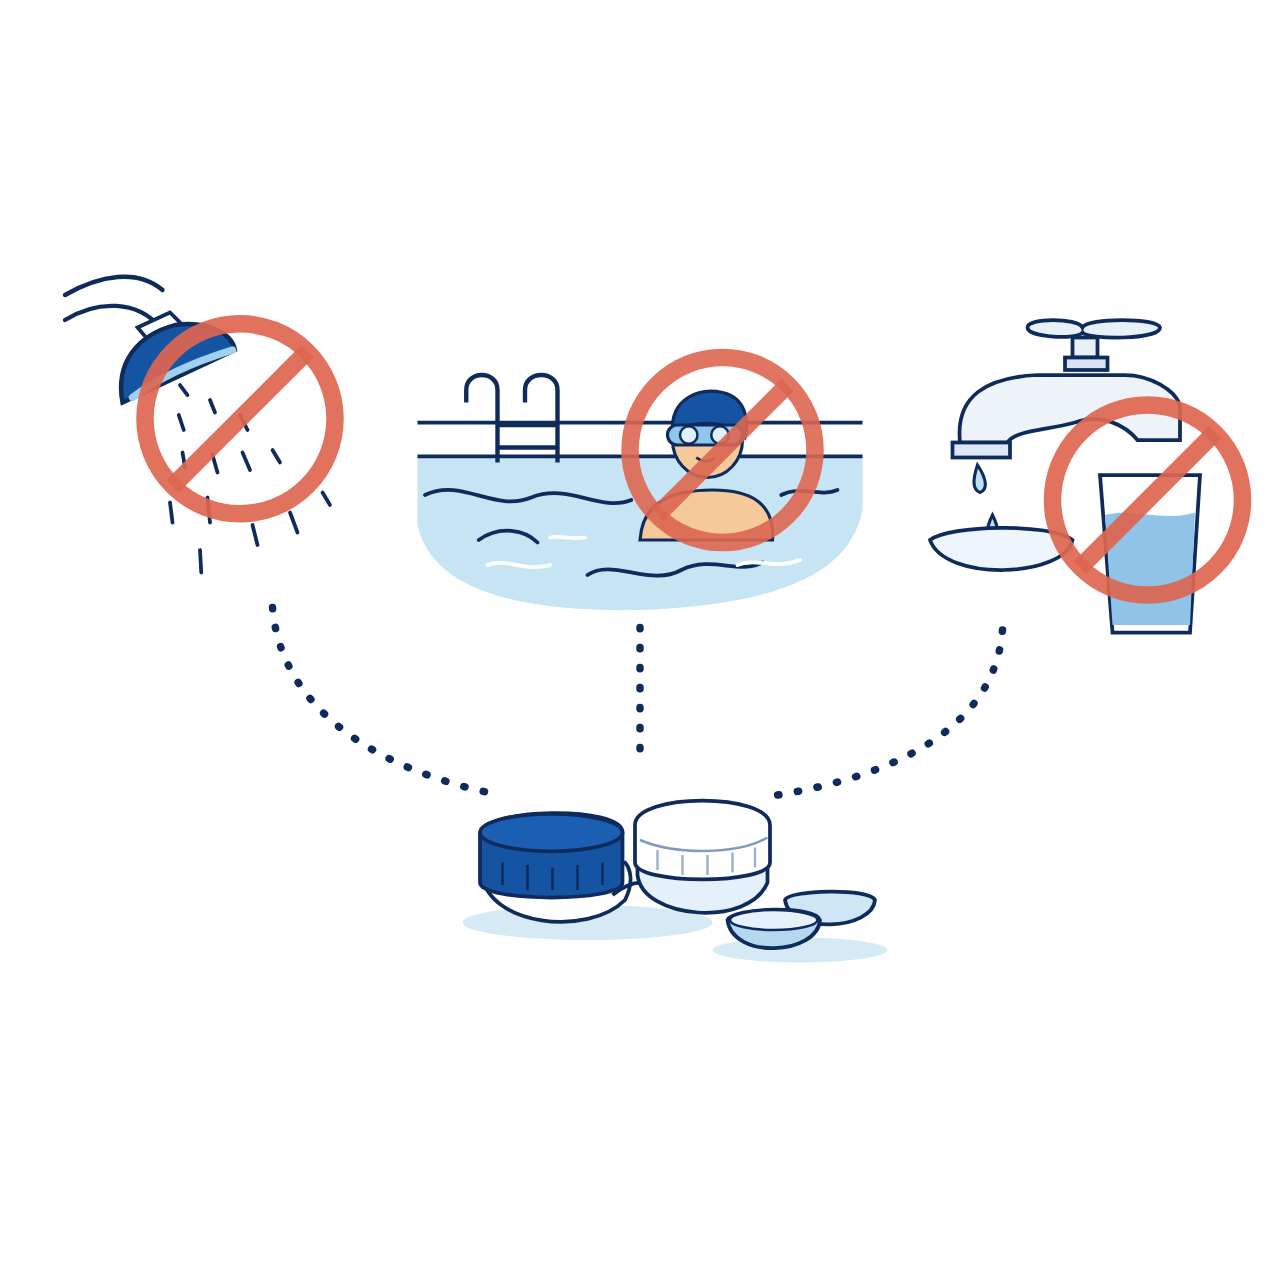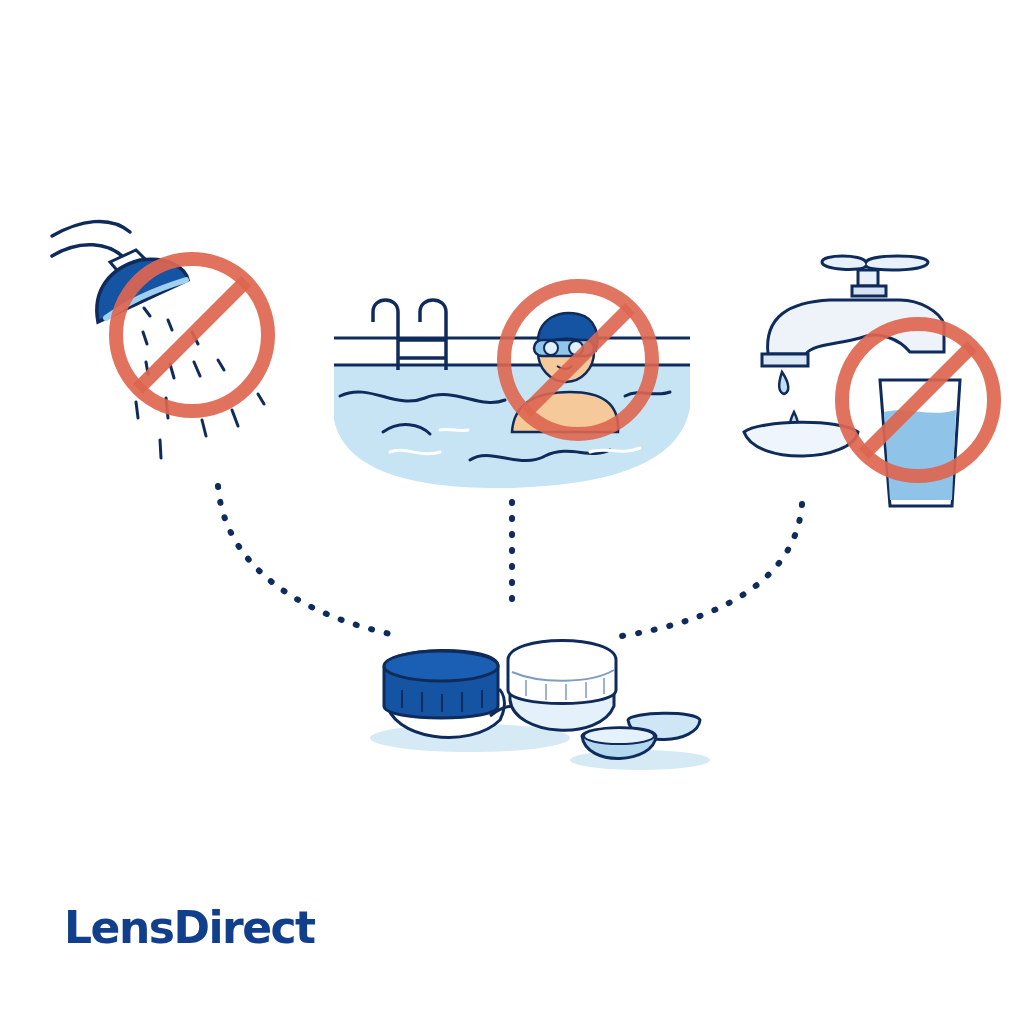--- a/index.html
+++ b/index.html
@@ -122,14 +122,13 @@
           <line x1="566" y1="684" x2="566" y2="700"></line>
           <line x1="586" y1="682" x2="586" y2="698"></line>
           <line x1="604" y1="678" x2="604" y2="694"></line>
         </g>
     <path d="M628 720 C630 712 696 710 700 720 C698 744 632 748 628 720 Z" fill="#cfe6f6" stroke="#0f2b5b" stroke-width="3"></path>
     <path d="M582 736 C586 726 652 724 656 736 C654 764 586 768 582 736 Z" fill="#b3d8f0" stroke="#0f2b5b" stroke-width="3"></path>
     <ellipse cx="619" cy="736" rx="35" ry="8" fill="#e6f2fb" stroke="#0f2b5b" stroke-width="2"></ellipse>
   </g>
 </svg>
 
-<div class="logo">LensDirect</div>
 </div>
 
 </body></html>

